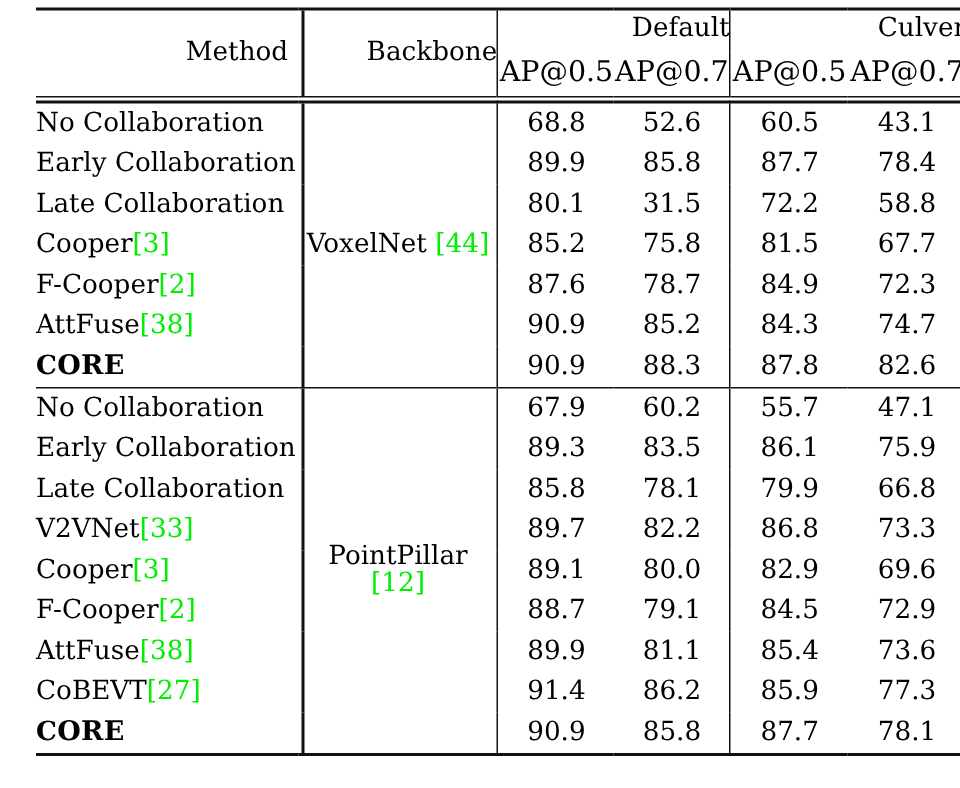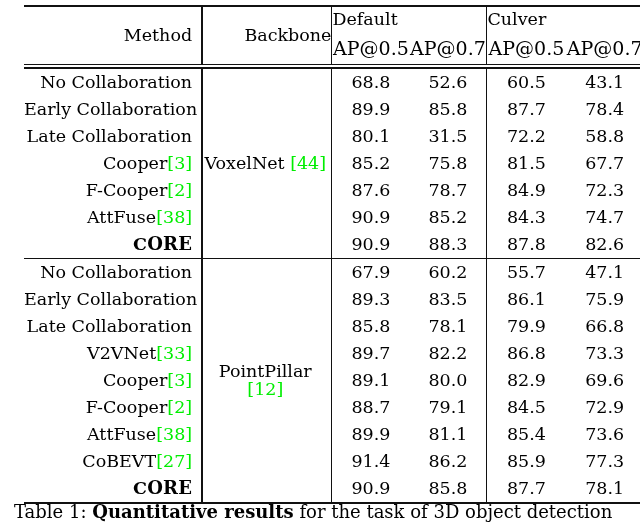--- a/index.html
+++ b/index.html
@@ -81,21 +81,21 @@
   .h-method {
     text-align: right;
     padding-right: 7px !important;
     height: 52px;
   }
   .h-backbone {
     text-align: right;
     height: 52px;
   }
   .h-group-label {
-    text-align: left;
+    text-align: right;
     height: 26px;
     padding-bottom: 2px !important;
   }
   .h-sub {
     text-align: center;
     height: 26px;
     padding-bottom: 3px !important;
     font-size: 19px;
   }
   .sep-double {
@@ -106,21 +106,21 @@
     position: absolute;
     top: 0; bottom: 0;
     right: -3.5px;
     width: 1.3px;
     background: #111;
   }
   .vl-single-r { border-right: 1.4px solid #111; }
 
   
   .m-cell {
-    text-align: right;
+    text-align: left;
     padding-right: 7px !important;
     height: 27px;
     white-space: nowrap;
   }
   .b-cell {
     text-align: center;
     vertical-align: middle;
   }
   .n-cell {
     text-align: center;
@@ -304,17 +304,14 @@
             <td class="n-cell bold">87.7</td>
             <td class="n-cell bold">78.1</td>
           </tr>
           <tr class="rule-bot">
             <td colspan="6"></td>
           </tr>
         </tbody>
     </table>
   </div>
 
-  <div class="caption">
-    <span>Table 1: </span><span class="cap-bold">Quantitative results</span><span> for the task of 3D object detection</span>
-  </div>
 
 </div>
 
 </body></html>

